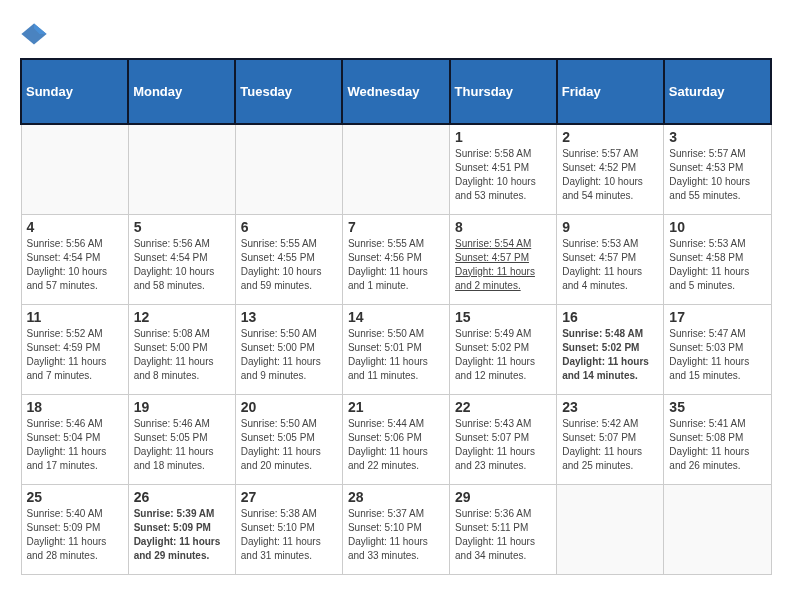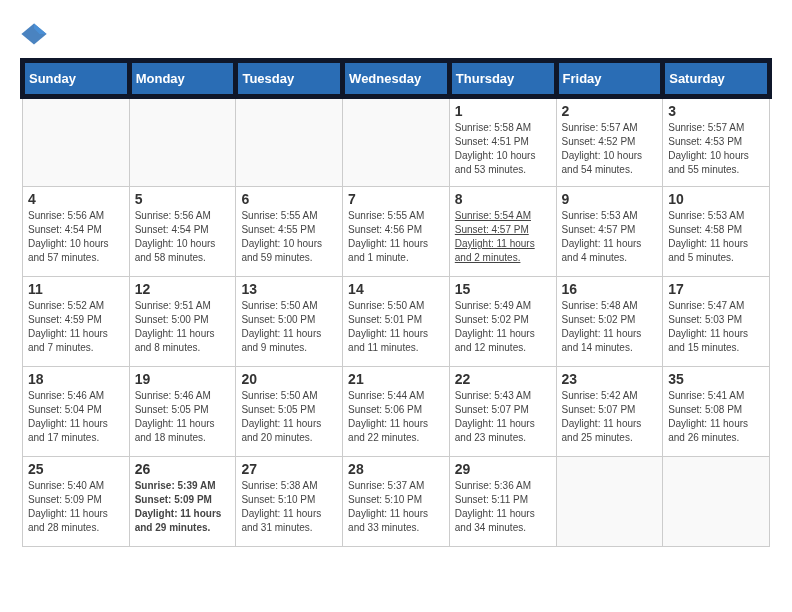--- a/index.html
+++ b/index.html
@@ -46,24 +46,24 @@
       color: #555;
     }
     table {
       width: 100%;
       border-collapse: collapse;
       font-size: 11px;
     }
     thead th {
       background-color: #2a6db5;
       color: #fff;
-      padding: 8px 4px;
+      padding: 24px 4px;
       text-align: left;
       font-size: 13px;
-      border: 5px solid #0f172a;
+      border: 2px solid #0f172a;
     }
     tbody td {
       border: 1px solid #ccc;
       vertical-align: top;
       padding: 4px 5px;
       min-height: 80px;
       height: 90px;
       width: calc(100% / 7);
       color: #333;
       font-size: 10.5px;
@@ -198,21 +198,21 @@
       <tr>
         <td>
           <span class="day-number">11</span>
           <div class="day-info" style="white-space: pre-line;">Sunrise: 5:52 AM
 Sunset: 4:59 PM
 Daylight: 11 hours
 and 7 minutes.</div>
         </td>
         <td>
           <span class="day-number">12</span>
-          <div class="day-info" style="white-space: pre-line;">Sunrise: 9:51 AM
+          <div class="day-info" style="white-space: pre-line;">Sunrise: 5:08 AM
 Sunset: 5:00 PM
 Daylight: 11 hours
 and 8 minutes.</div>
         </td>
         <td>
           <span class="day-number">13</span>
           <div class="day-info" style="white-space: pre-line;">Sunrise: 5:50 AM
 Sunset: 5:00 PM
 Daylight: 11 hours
 and 9 minutes.</div>
@@ -226,21 +226,21 @@
         </td>
         <td>
           <span class="day-number">15</span>
           <div class="day-info" style="white-space: pre-line;">Sunrise: 5:49 AM
 Sunset: 5:02 PM
 Daylight: 11 hours
 and 12 minutes.</div>
         </td>
         <td>
           <span class="day-number">16</span>
-          <div class="day-info" style="white-space: pre-line;">Sunrise: 5:48 AM
+          <div class="day-info" style="white-space: pre-line; font-weight: bold;">Sunrise: 5:48 AM
 Sunset: 5:02 PM
 Daylight: 11 hours
 and 14 minutes.</div>
         </td>
         <td>
           <span class="day-number">17</span>
           <div class="day-info" style="white-space: pre-line;">Sunrise: 5:47 AM
 Sunset: 5:03 PM
 Daylight: 11 hours
 and 15 minutes.</div>

